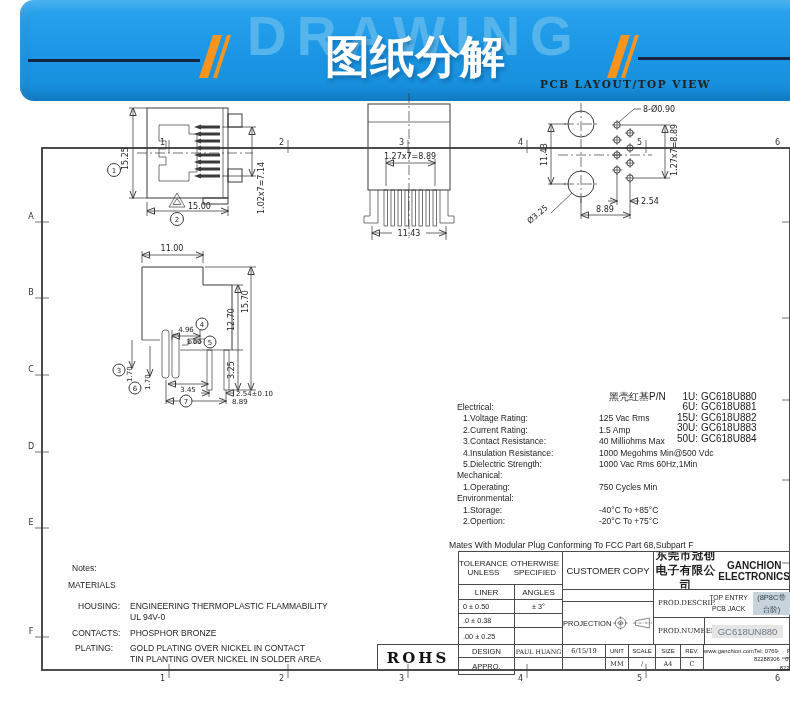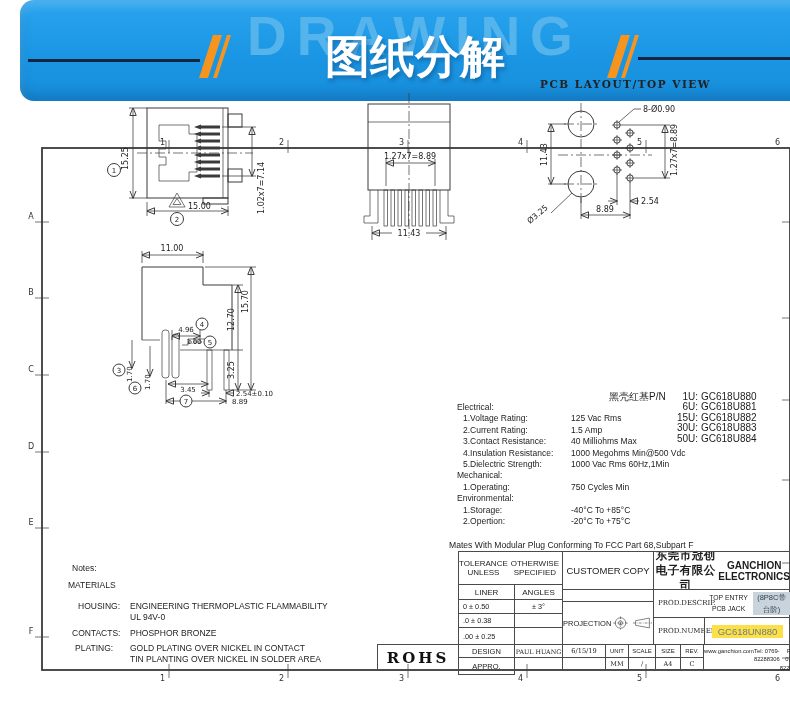--- a/index.html
+++ b/index.html
@@ -29,35 +29,35 @@
   svg.sheet .cl{stroke-dasharray:10 3 2 3;stroke-width:.7;}
   svg.sheet .dl{stroke-width:.75;}
   svg.sheet text{font-family:"DejaVu Sans",sans-serif;font-size:8px;fill:#222;stroke:none;}
   svg.sheet text.t7{font-size:7px;} svg.sheet text.t65{font-size:6.5px;}
   svg.sheet text.bl{font-size:8px;fill:#333;}
   svg.sheet text.pcbtitle{font-family:"DejaVu Serif",serif;font-weight:bold;font-size:10.5px;letter-spacing:1.5px;}
   svg.sheet .pin{stroke-width:3;}
   svg.sheet .fillc{fill:#3a3a3a;stroke:none;}
   svg.sheet circle.co{fill:#fff;}
   .specs{position:absolute;left:437px;top:402px;font-size:8.5px;line-height:11.4px;color:#1c1c1c;}
-  .spec-row{display:flex;}
+  .spec-row{display:flex;gap:28px;}
   .spec-row .sl2{width:108px;padding-left:6px;}
   .mates{position:absolute;left:429px;top:540px;font-size:8.6px;color:#1c1c1c;}
   .pn{position:absolute;left:589px;top:392px;font-size:10px;line-height:10.4px;color:#1c1c1c;}
   .pn-grid{display:grid;grid-template-columns:64px 28px 64px;}
   .pn-grid .k{text-align:right;padding-right:3px;}
   .note{position:absolute;font-size:8.5px;color:#1c1c1c;white-space:nowrap;}
   
   .tc{position:absolute;border:1px solid #4a4a4a;box-sizing:border-box;display:flex;
       align-items:center;justify-content:center;text-align:center;background:transparent;
       color:#1c1c1c;overflow:hidden;}
   .col{flex-direction:row;}
   .serif{font-family:"DejaVu Serif",serif;}
   .hl{background:#c8d3db;color:#33414e;padding:0 3px;}
-  .hl2{background:#fde047;color:#6b7c8b;padding:1px 6px;}
+  .hl2{background:#e5e5e5;color:#6b7c8b;padding:1px 6px;}
   .rohs{font-family:"DejaVu Serif",serif;font-weight:bold;font-size:15px;letter-spacing:3px;color:#111;}
 </style>
 </head>
 <body>
 
 <div class="page">
 
   <div class="banner">
     <div class="watermark">DRAWING</div>
     <div class="bline l"></div>

